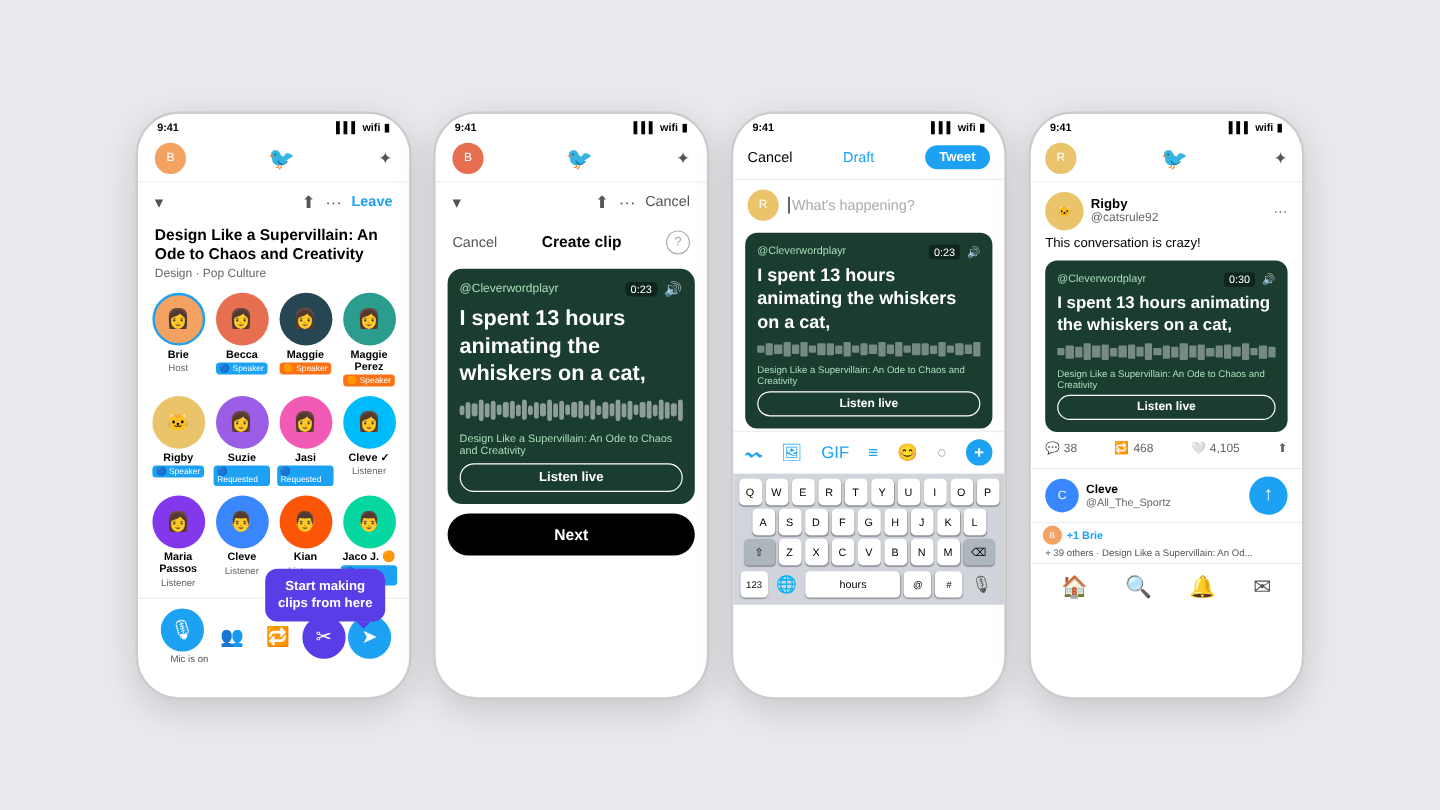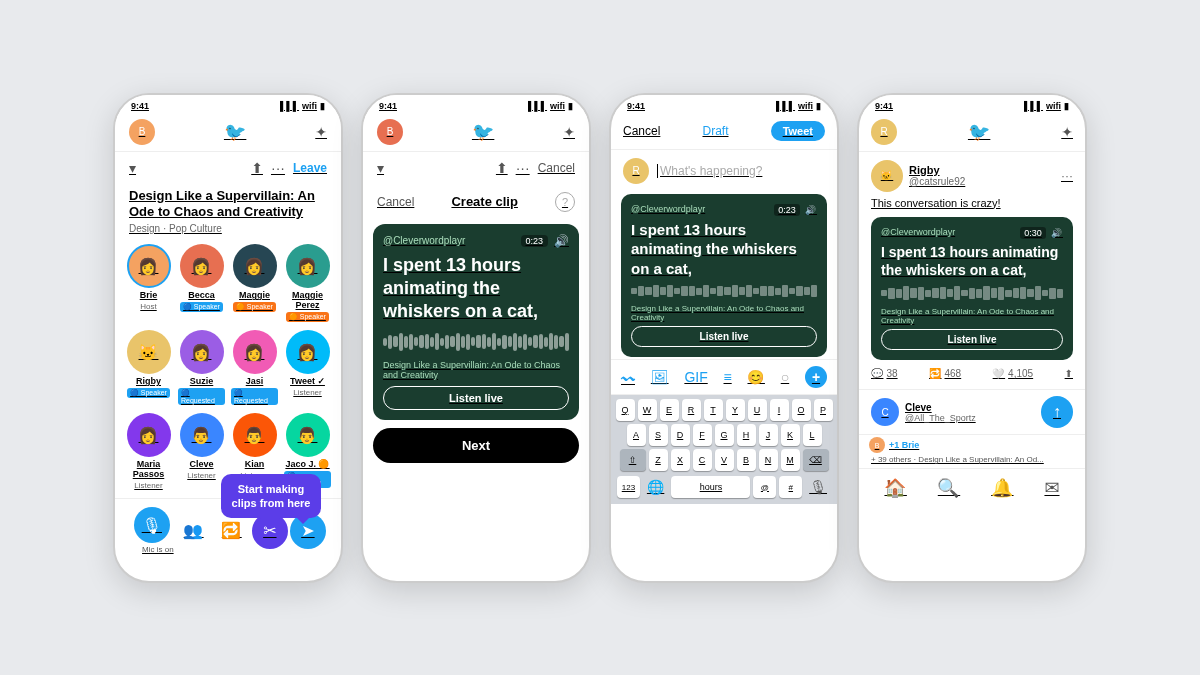--- a/index.html
+++ b/index.html
@@ -11,21 +11,20 @@
       width: 1200px;
       height: 675px;
       font-family: -apple-system, BlinkMacSystemFont, 'Segoe UI', sans-serif;
       overflow: hidden;
     }
     .phones-container {
       display: flex;
       gap: 18px;
       align-items: center;
       padding: 20px;
-      text-decoration: underline;
     }
     .phone {
       background: #fff;
       border-radius: 36px;
       border: 2px solid #ccc;
       overflow: hidden;
       position: relative;
       box-shadow: 0 8px 30px rgba(0,0,0,0.15);
     }
     .phone-1 { width: 230px; height: 490px; }
@@ -427,21 +426,21 @@
         <div class="speaker-name">Suzie</div>
         <div class="badge blue">🔵 Requested</div>
       </div>
       <div class="speaker-item">
         <div class="speaker-avatar avatar-color-7">👩</div>
         <div class="speaker-name">Jasi</div>
         <div class="badge blue">🔵 Requested</div>
       </div>
       <div class="speaker-item">
         <div class="speaker-avatar avatar-color-8">👩</div>
-        <div class="speaker-name">Tweet ✓</div>
+        <div class="speaker-name">Cleve ✓</div>
         <div class="speaker-role">Listener</div>
       </div>
     </div>
 
     <div class="speakers-grid">
       <div class="speaker-item">
         <div class="speaker-avatar avatar-color-9">👩</div>
         <div class="speaker-name">Maria Passos</div>
         <div class="speaker-role">Listener</div>
       </div>

